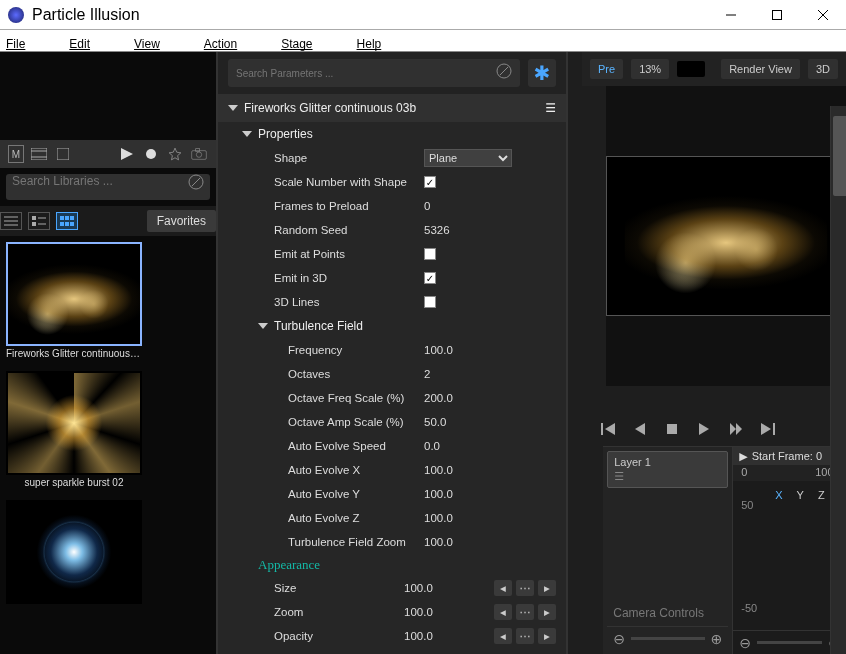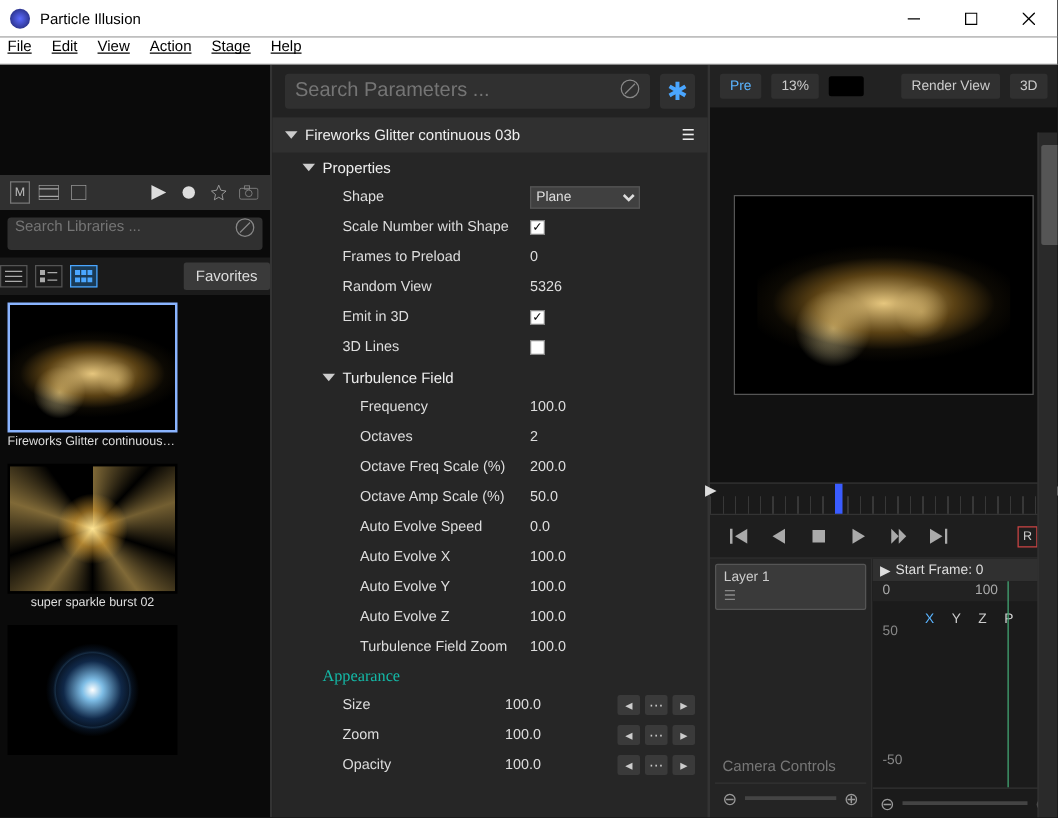--- a/index.html
+++ b/index.html
@@ -1,26 +1,26 @@
 <!DOCTYPE html>
 <html><head>
 <meta charset="utf-8">
 <style>
 * { margin: 0; padding: 0; box-sizing: border-box; font-family: "Segoe UI", Arial, sans-serif; user-select: none; }
 html, body { width: 846px; height: 654px; overflow: hidden; background: #1b1b1b; color: #ccc; }
 
 
 .titlebar { height: 30px; background: #fff; display: flex; align-items: center; border-bottom: 1px solid #aaa; }
 .titlebar .appicon { width: 16px; height: 16px; border-radius: 50%; background: radial-gradient(circle at 50% 50%, #5c6bff, #1a1f63); margin: 0 8px; }
-.titlebar .title { color: #000; font-size: 12px; flex: 1; }
+.titlebar .title { color: #000; font-size: 16px; flex: 1; }
 .titlebar .winbtn { width: 46px; height: 30px; display: flex; align-items: center; justify-content: center; }
 .winbtn svg { stroke: #000; }
 
 
-.menubar { height: 22px; background: #fff; display: flex; align-items: flex-start; padding: 0 6px; border-bottom: 1px solid #888; }
+.menubar { height: 22px; background: #fff; display: flex; align-items: flex-end; padding: 0 6px; border-bottom: 1px solid #888; gap: 28px; }
 .menubar span { color: #000; font-size: 12px; margin-right: 16px; text-decoration: underline; text-decoration-skip-ink: none; }
 
 
 .workspace { display: flex; height: calc(654px - 52px); background: #1b1b1b; }
 
 
 .left { width: 218px; background: #0a0a0a; display: flex; flex-direction: column; border-right: 2px solid #333; }
 .left .spacer { height: 88px; }
 .left .toolbar { height: 28px; background: #303030; display: flex; align-items: center; gap: 6px; padding: 0 8px; }
 .left .toolbar .iconbtn { width: 18px; height: 18px; display: flex; align-items: center; justify-content: center; color: #bbb; }
@@ -46,21 +46,21 @@
   radial-gradient(circle at 50% 50%, rgba(255,230,150,1), rgba(220,160,50,.6) 18%, transparent 34%),
   conic-gradient(from 0deg, rgba(255,210,110,.5), transparent 12%, rgba(255,210,110,.45) 20%, transparent 30%, rgba(255,210,110,.5) 40%, transparent 50%, rgba(255,210,110,.45) 60%, transparent 70%, rgba(255,210,110,.5) 80%, transparent 90%); filter: blur(.5px); }
 .fx-blue { position: absolute; inset: 0; background:
   radial-gradient(circle at 50% 50%, #fff, rgba(140,210,255,.9) 10%, rgba(40,100,180,.4) 28%, transparent 45%),
   radial-gradient(circle at 50% 50%, transparent 35%, rgba(120,200,255,.15) 36%, transparent 38%); }
 
 
 .center { width: 350px; background: #262626; display: flex; flex-direction: column; border-right: 2px solid #333; }
 .center .toprow { height: 42px; display: flex; align-items: center; gap: 8px; padding: 0 10px; background: #222; }
 .center .toprow .searchwrap { flex: 1; background: #303030; border-radius: 3px; height: 28px; display: flex; align-items: center; padding: 0 8px; }
-.center .toprow input { flex: 1; background: transparent; border: none; color: #bbb; font-size: 16px; outline: none; }
+.center .toprow input { flex: 1; background: transparent; border: none; color: #bbb; font-size: 10px; outline: none; }
 .center .toprow .circ { width: 28px; height: 28px; border-radius: 3px; background: #303030; display: flex; align-items: center; justify-content: center; color: #4aa6ff; font-size: 20px; }
 .emitterhdr { background: #303030; height: 28px; display: flex; align-items: center; padding: 0 10px; font-size: 12px; color: #eee; }
 .emitterhdr .tri { margin-right: 8px; }
 .emitterhdr .menu { margin-left: auto; }
 .sectionhdr { height: 24px; display: flex; align-items: center; padding-left: 24px; font-size: 12px; color: #eee; }
 .sectionhdr.secondary { padding-left: 40px; }
 .tri { display: inline-block; width: 0; height: 0; }
 .tri.down { border-left: 5px solid transparent; border-right: 5px solid transparent; border-top: 6px solid #ccc; margin-right: 6px; }
 .proplist { flex: 1; overflow-y: auto; padding-bottom: 8px; }
 .proprow { height: 24px; display: flex; align-items: center; font-size: 11.5px; padding-left: 56px; }
@@ -68,21 +68,21 @@
 .proprow .val { width: 70px; color: #ddd; }
 .proprow .ctrl { width: 88px; }
 .proprow select { background: #404040; border: 1px solid #555; color: #ddd; font-size: 11px; width: 88px; height: 18px; }
 .proprow .chk { width: 12px; height: 12px; border: 1px solid #888; background: #fff; display: inline-flex; align-items: center; justify-content: center; font-size: 10px; color: #000; }
 .proprow .sub { padding-left: 14px; }
 .mutehdr { padding-left: 40px; font-size: 13px; color: #14b8a6; height: 22px; display: flex; align-items: center; font-family: Liberation Serif, serif; }
 .proprow .trail { display: flex; gap: 4px; margin-left: auto; margin-right: 10px; }
 .tinybox { width: 18px; height: 16px; background: #3a3a3a; border-radius: 2px; display: flex; align-items: center; justify-content: center; }
 
 
-.right { flex: 1; background: #1e1e1e; display: flex; flex-direction: column; position: relative; }
+.right { flex: 1; background: #1e1e1e; display: flex; flex-direction: column; position: relative; align-items: flex-end; }
 .rtop { height: 34px; background: #222; display: flex; align-items: center; padding: 0 8px; gap: 8px; font-size: 11px; }
 .rtop .rbtn { background: #303030; padding: 4px 8px; border-radius: 2px; color: #ccc; }
 .rtop .rbtn.active { color: #5ab4ff; }
 .viewport { flex: 0 0 300px; background: #111; display: flex; align-items: center; justify-content: center; }
 .viewport .frame { width: 240px; height: 160px; border: 1px solid #555; position: relative; background: #000; }
 .viewport .frame .fx-gold { transform: scale(.85); }
 .ruler { height: 26px; background: #1a1a1a; border-top: 1px solid #333; border-bottom: 1px solid #333; position: relative; }
 .ruler .marks { position: absolute; inset: 0; background: repeating-linear-gradient(90deg, #555 0 1px, transparent 1px 10px); opacity: .5; top: 10px; }
 .ruler .playhead { position: absolute; left: 100px; top: 0; bottom: 0; width: 6px; background: #3a5cff; }
 .ruler .playtri { position: absolute; left: -4px; top: -2px; color: #ddd; font-size: 12px; }
@@ -271,22 +271,26 @@
       </div>
       <div class="proprow">
         <span class="label">Scale Number with Shape</span>
         <span class="chk">✓</span>
       </div>
       <div class="proprow">
         <span class="label">Frames to Preload</span>
         <span class="val">0</span>
       </div>
       <div class="proprow">
-        <span class="label">Random View</span>
+        <span class="label">Random Seed</span>
         <span class="val">5326</span>
+      </div>
+      <div class="proprow">
+        <span class="label">Emit at Points</span>
+        <span class="chk"></span>
       </div>
       <div class="proprow">
         <span class="label">Emit in 3D</span>
         <span class="chk">✓</span>
       </div>
       <div class="proprow">
         <span class="label">3D Lines</span>
         <span class="chk"></span>
       </div>
 

